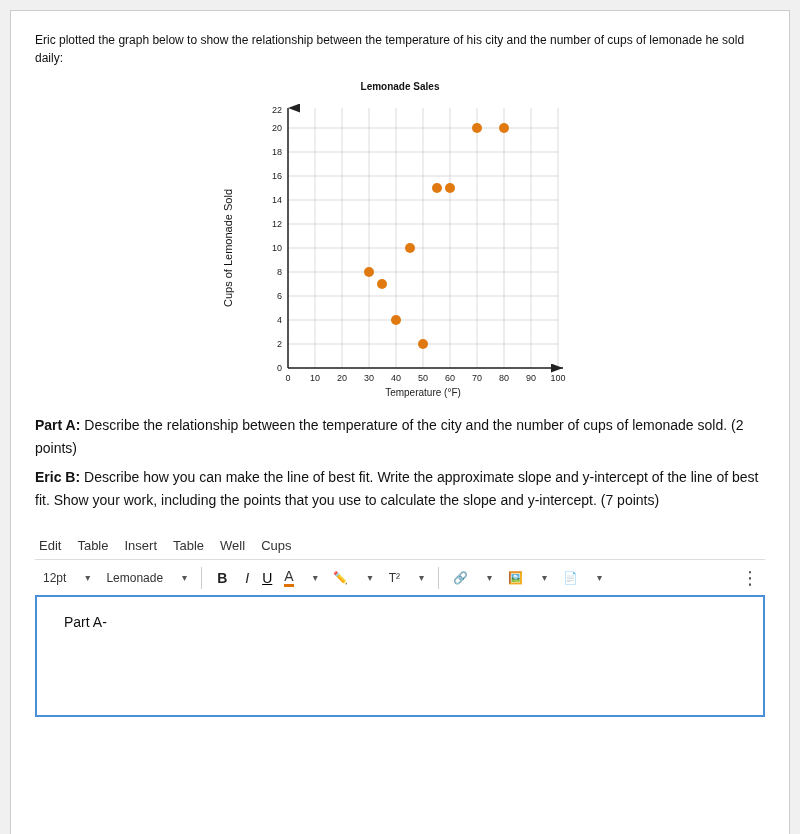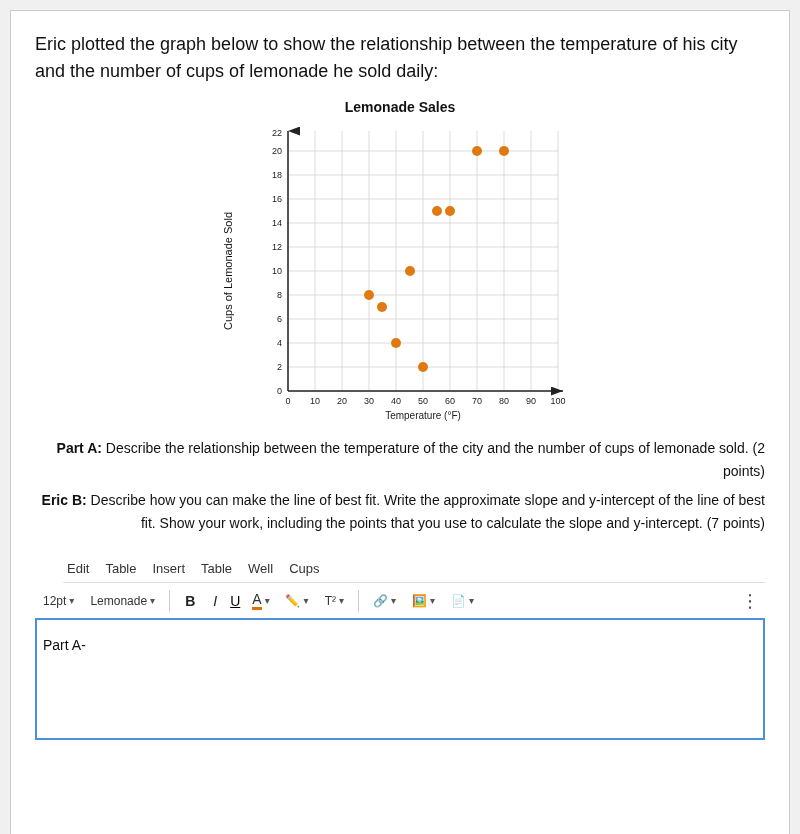--- a/index.html
+++ b/index.html
@@ -11,33 +11,33 @@
       padding: 10px;
     }
     .page {
       background: #fff;
       width: 780px;
       min-height: 834px;
       padding: 20px 24px 20px 24px;
       border: 1px solid #ccc;
     }
     .intro-text {
-      font-size: 18px;
+      font-size: 12px;
       line-height: 1.5;
       margin-bottom: 14px;
       color: #111;
     }
     .chart-area {
       display: flex;
       flex-direction: column;
       align-items: center;
       margin-bottom: 16px;
     }
     .chart-title {
-      font-size: 14px;
+      font-size: 10px;
       font-weight: bold;
       margin-bottom: 6px;
       color: #111;
     }
     .chart-wrapper {
       display: flex;
       align-items: center;
     }
     .y-label {
       font-size: 11px;
@@ -52,54 +52,52 @@
       position: relative;
     }
     svg.chart {
       display: block;
     }
     .questions {
       font-size: 14px;
       line-height: 1.65;
       color: #111;
       margin-bottom: 20px;
-      text-align: right;
     }
     .questions p {
       margin-bottom: 6px;
     }
     .editor-toolbar-top {
       display: flex;
       align-items: flex-end;
       gap: 16px;
       font-size: 13px;
       color: #333;
       padding: 6px 0 6px 4px;
       border-bottom: 1px solid #ddd;
       margin-bottom: 0;
-      margin-left: 28px;
     }
     .editor-toolbar-top span {
       cursor: pointer;
     }
     .editor-toolbar-format {
       display: flex;
       align-items: center;
       gap: 8px;
       padding: 6px 4px;
       border-bottom: 2px solid #4a90d9;
       background: #fff;
       flex-wrap: wrap;
     }
     .fmt-select {
       font-size: 12px;
       color: #333;
       display: flex;
       align-items: center;
-      gap: 2px;
+      gap: 18px;
       cursor: pointer;
       padding: 2px 4px;
       border: none;
       background: transparent;
     }
     .fmt-divider {
       width: 1px;
       height: 22px;
       background: #ccc;
       margin: 0 2px;
@@ -115,21 +113,21 @@
     .fmt-btn.bold { font-weight: bold; }
     .fmt-btn.italic { font-style: italic; }
     .chevron {
       font-size: 10px;
       color: #555;
       margin-left: 1px;
     }
     .editor-content {
       border: 2px solid #4a90d9;
       border-top: none;
-      padding: 14px 6px;
+      padding: 14px 27px;
       min-height: 120px;
       font-size: 14px;
       line-height: 1.6;
       color: #111;
       background: #fff;
     }
     .editor-content p { margin-bottom: 8px; }
 
     
     .three-dot {

